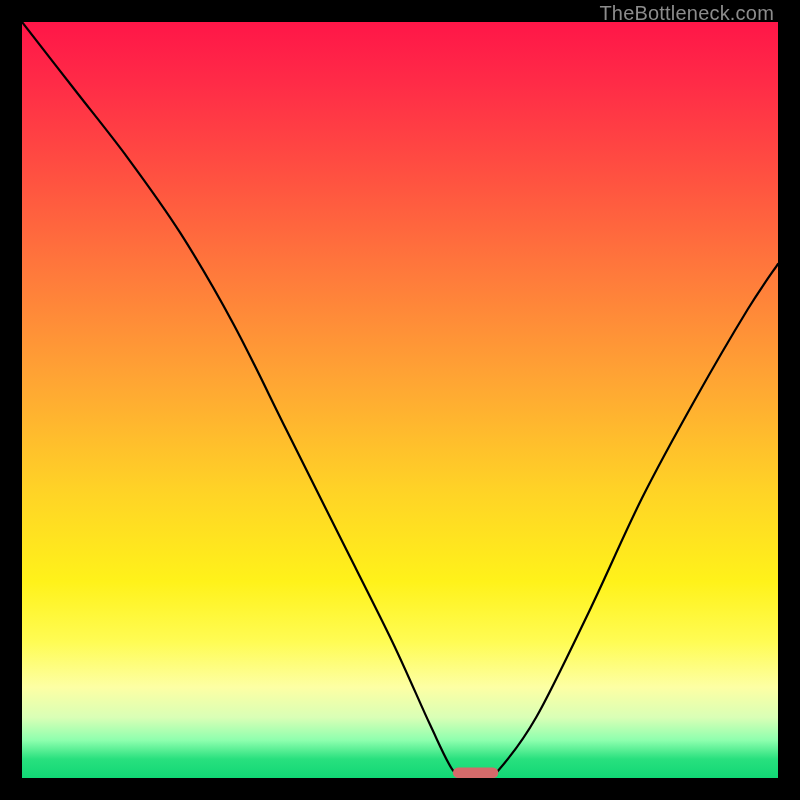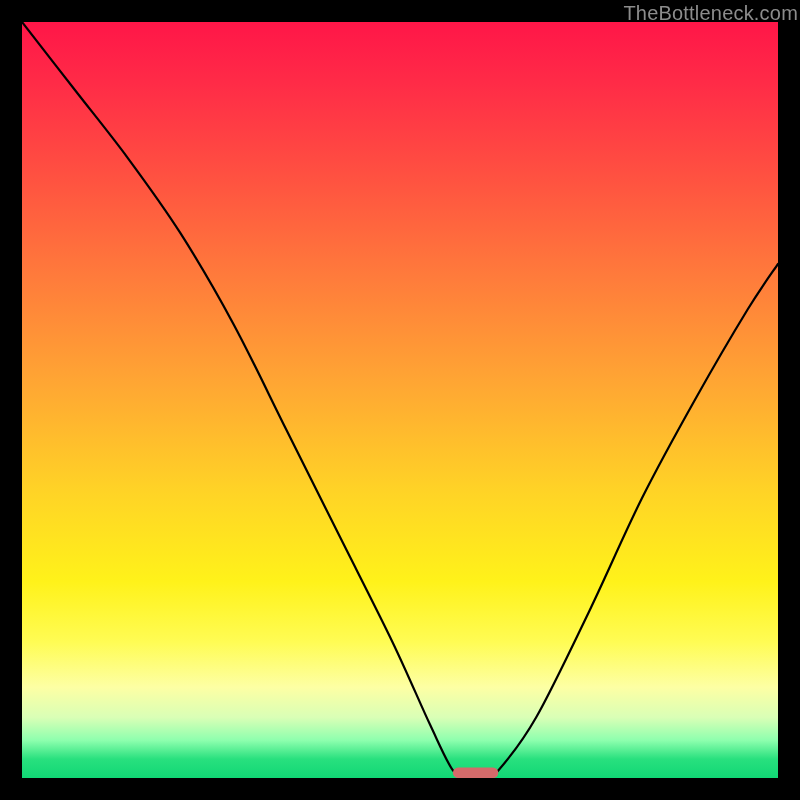--- a/index.html
+++ b/index.html
@@ -35,21 +35,21 @@
       #fdffa4 88%,
       #d9ffb6 92%,
       #8effae 95%,
       #28e07e 97.5%,
       #11d775 100%
     );
   }
   .watermark {
     position: absolute;
     top: 2px;
-    right: 2px;
+    right: 26px;
     color: #8c8c8c;
     font-size: 20px;
     letter-spacing: 0.2px;
     user-select: none;
   }
   svg.curve {
     position: absolute;
     inset: 0;
     width: 100%;
     height: 100%;

